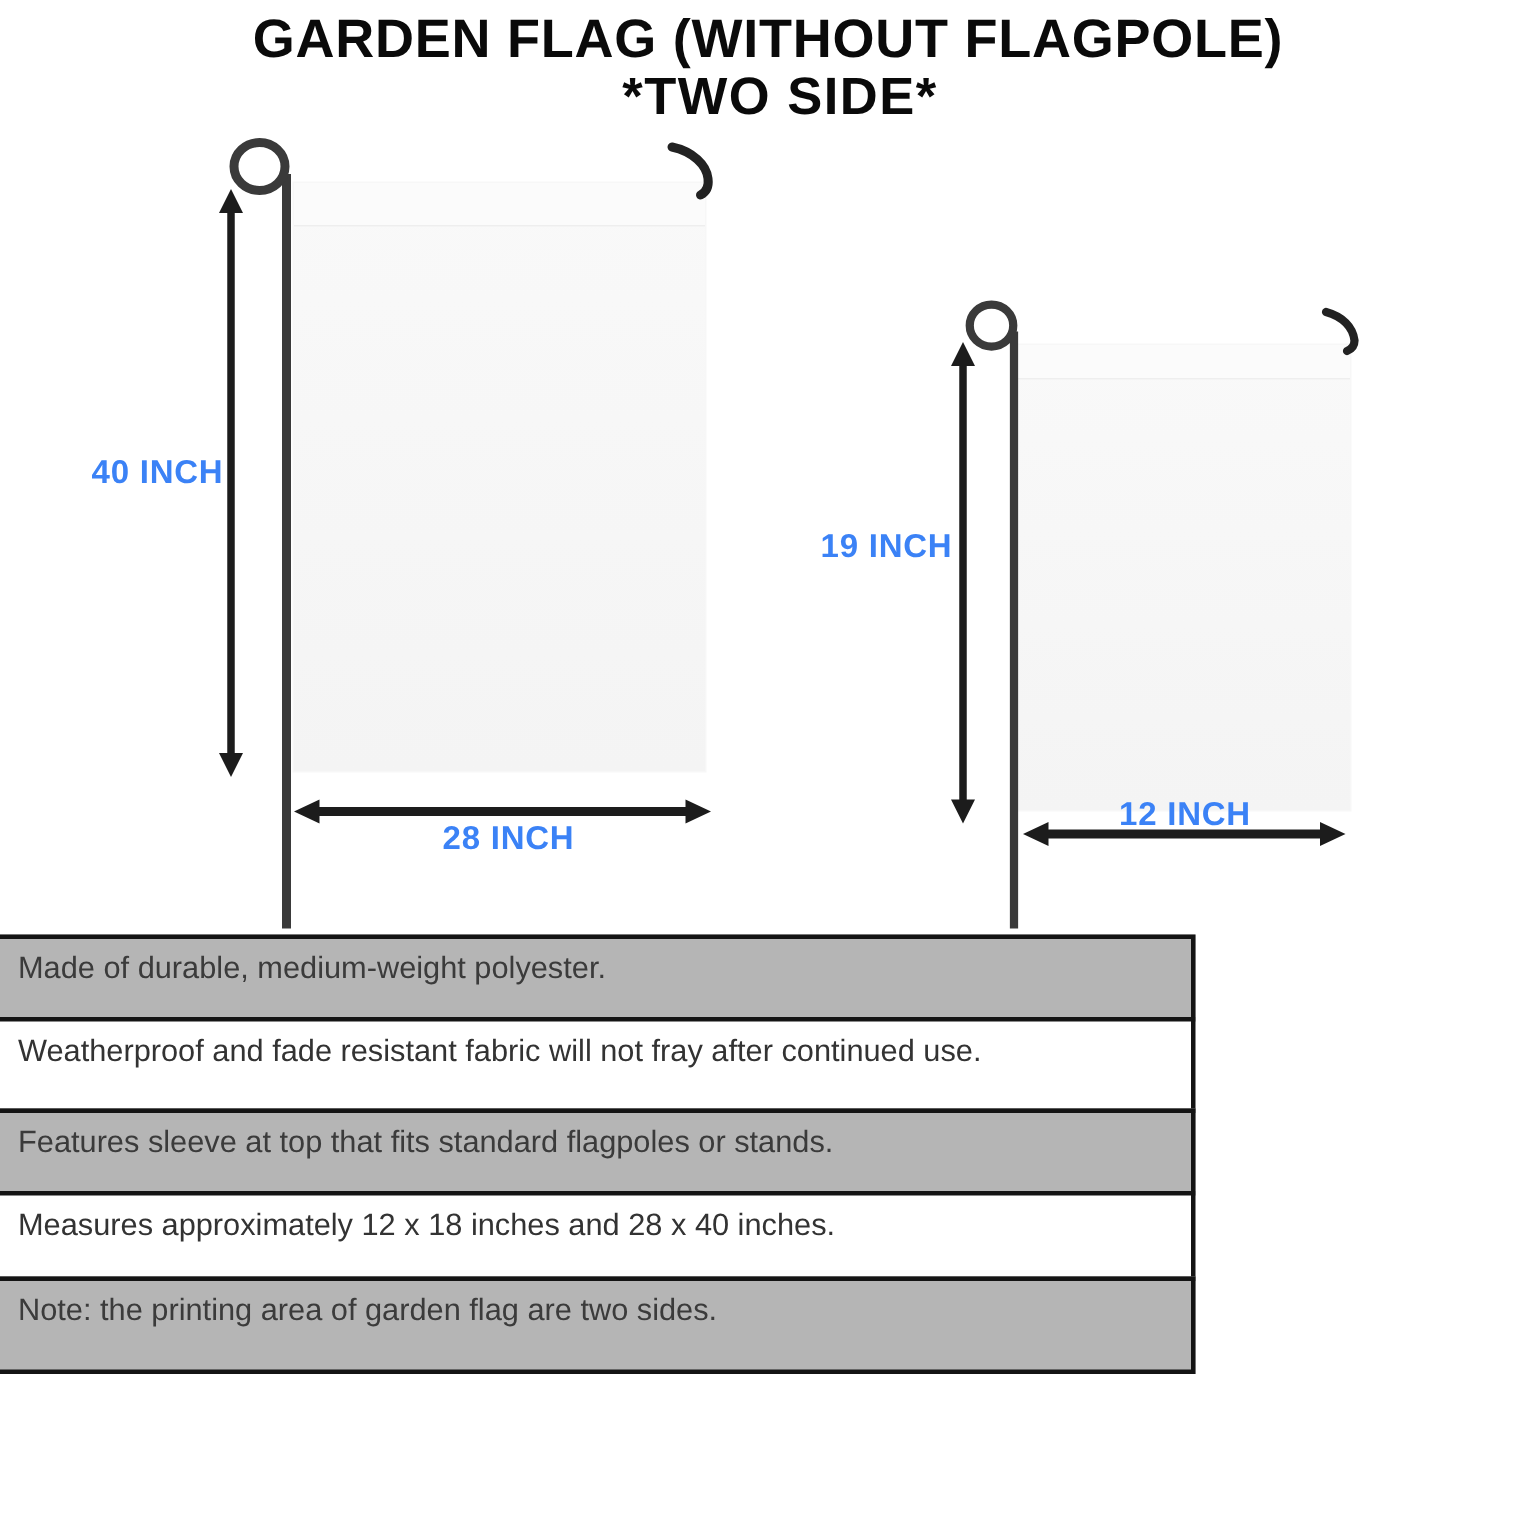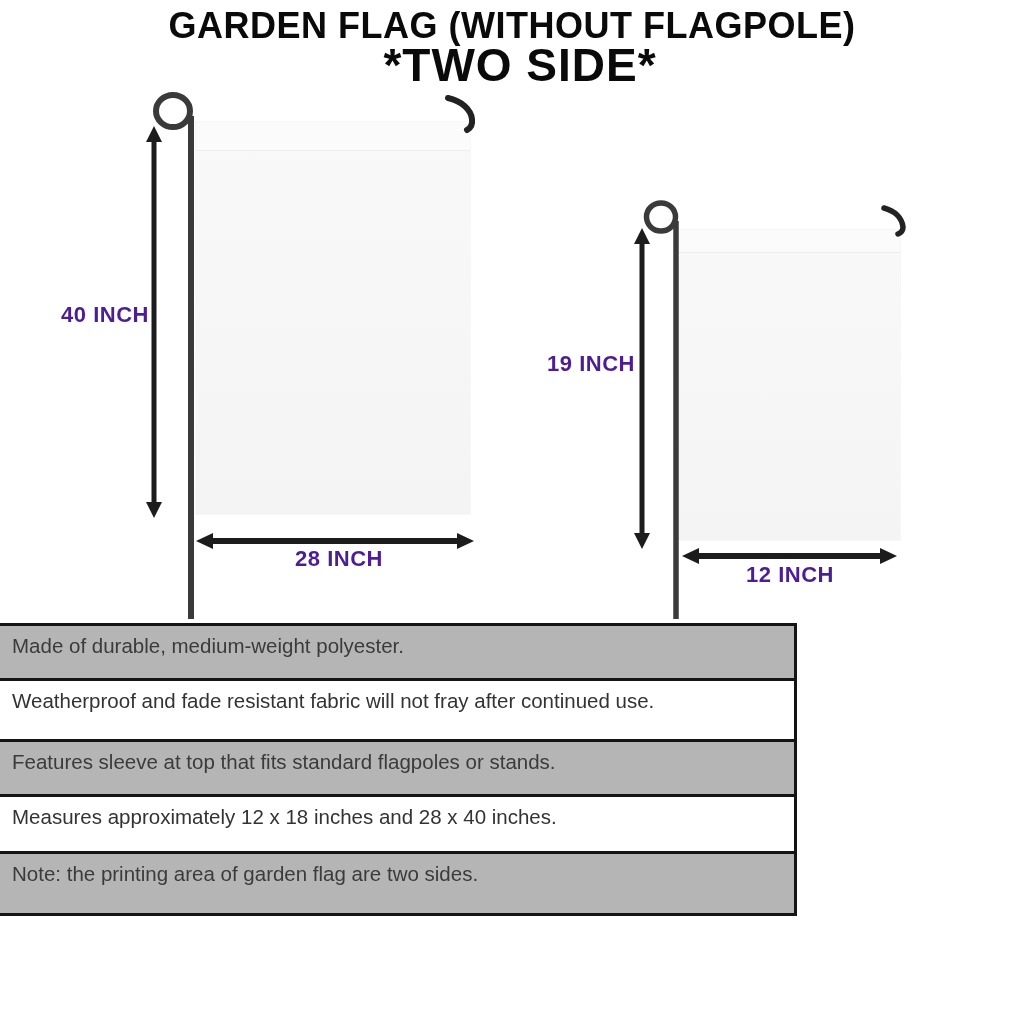--- a/index.html
+++ b/index.html
@@ -14,21 +14,21 @@
 
   
   .title {
     position: absolute;
     top: 6px; left: 0; width: 1024px;
     text-align: center;
     color: #0a0a0a;
     font-weight: bold;
   }
   .title-line1 { font-size: 36px; line-height: 40px; letter-spacing: 0.5px; }
-  .title-line2 { font-size: 46px; line-height: 38px; letter-spacing: 1px; padding-left: 16px; }
+  .title-line2 { font-size: 35px; line-height: 38px; letter-spacing: 1px; padding-left: 16px; }
 
   
   .flag {
     position: absolute;
     background: linear-gradient(180deg, #f9f9f9 0%, #f6f6f6 60%, #f4f4f4 100%);
     box-shadow: 0 0 0 1px rgba(0,0,0,0.03);
   }
   .flag-large { left: 196px; top: 122px; width: 274px; height: 392px; }
   .flag-small { left: 678px; top: 230px; width: 222px; height: 310px; }
   .sleeve {
@@ -45,29 +45,29 @@
     position: absolute;
     left: 0; top: 0;
     pointer-events: none;
   }
 
   
   .dim {
     position: absolute;
     font-weight: bold;
     font-size: 22px;
-    color: #4c1d95;
+    color: #3b82f6;
     letter-spacing: 0.5px;
     text-align: center;
     white-space: nowrap;
   }
   .dim-40 { left: 55px;  top: 302px; width: 100px; }
   .dim-28 { left: 264px; top: 546px; width: 150px; }
   .dim-18 { left: 516px; top: 351px; width: 150px; }
-  .dim-12 { left: 715px; top: 562px; width: 150px; }
+  .dim-12 { left: 715px; top: 530px; width: 150px; }
 
   
   .features {
     position: absolute;
     left: -3px; top: 623px;
     width: 800px;
   }
   .feature-row {
     box-sizing: border-box;
     border: 3px solid #141414;

